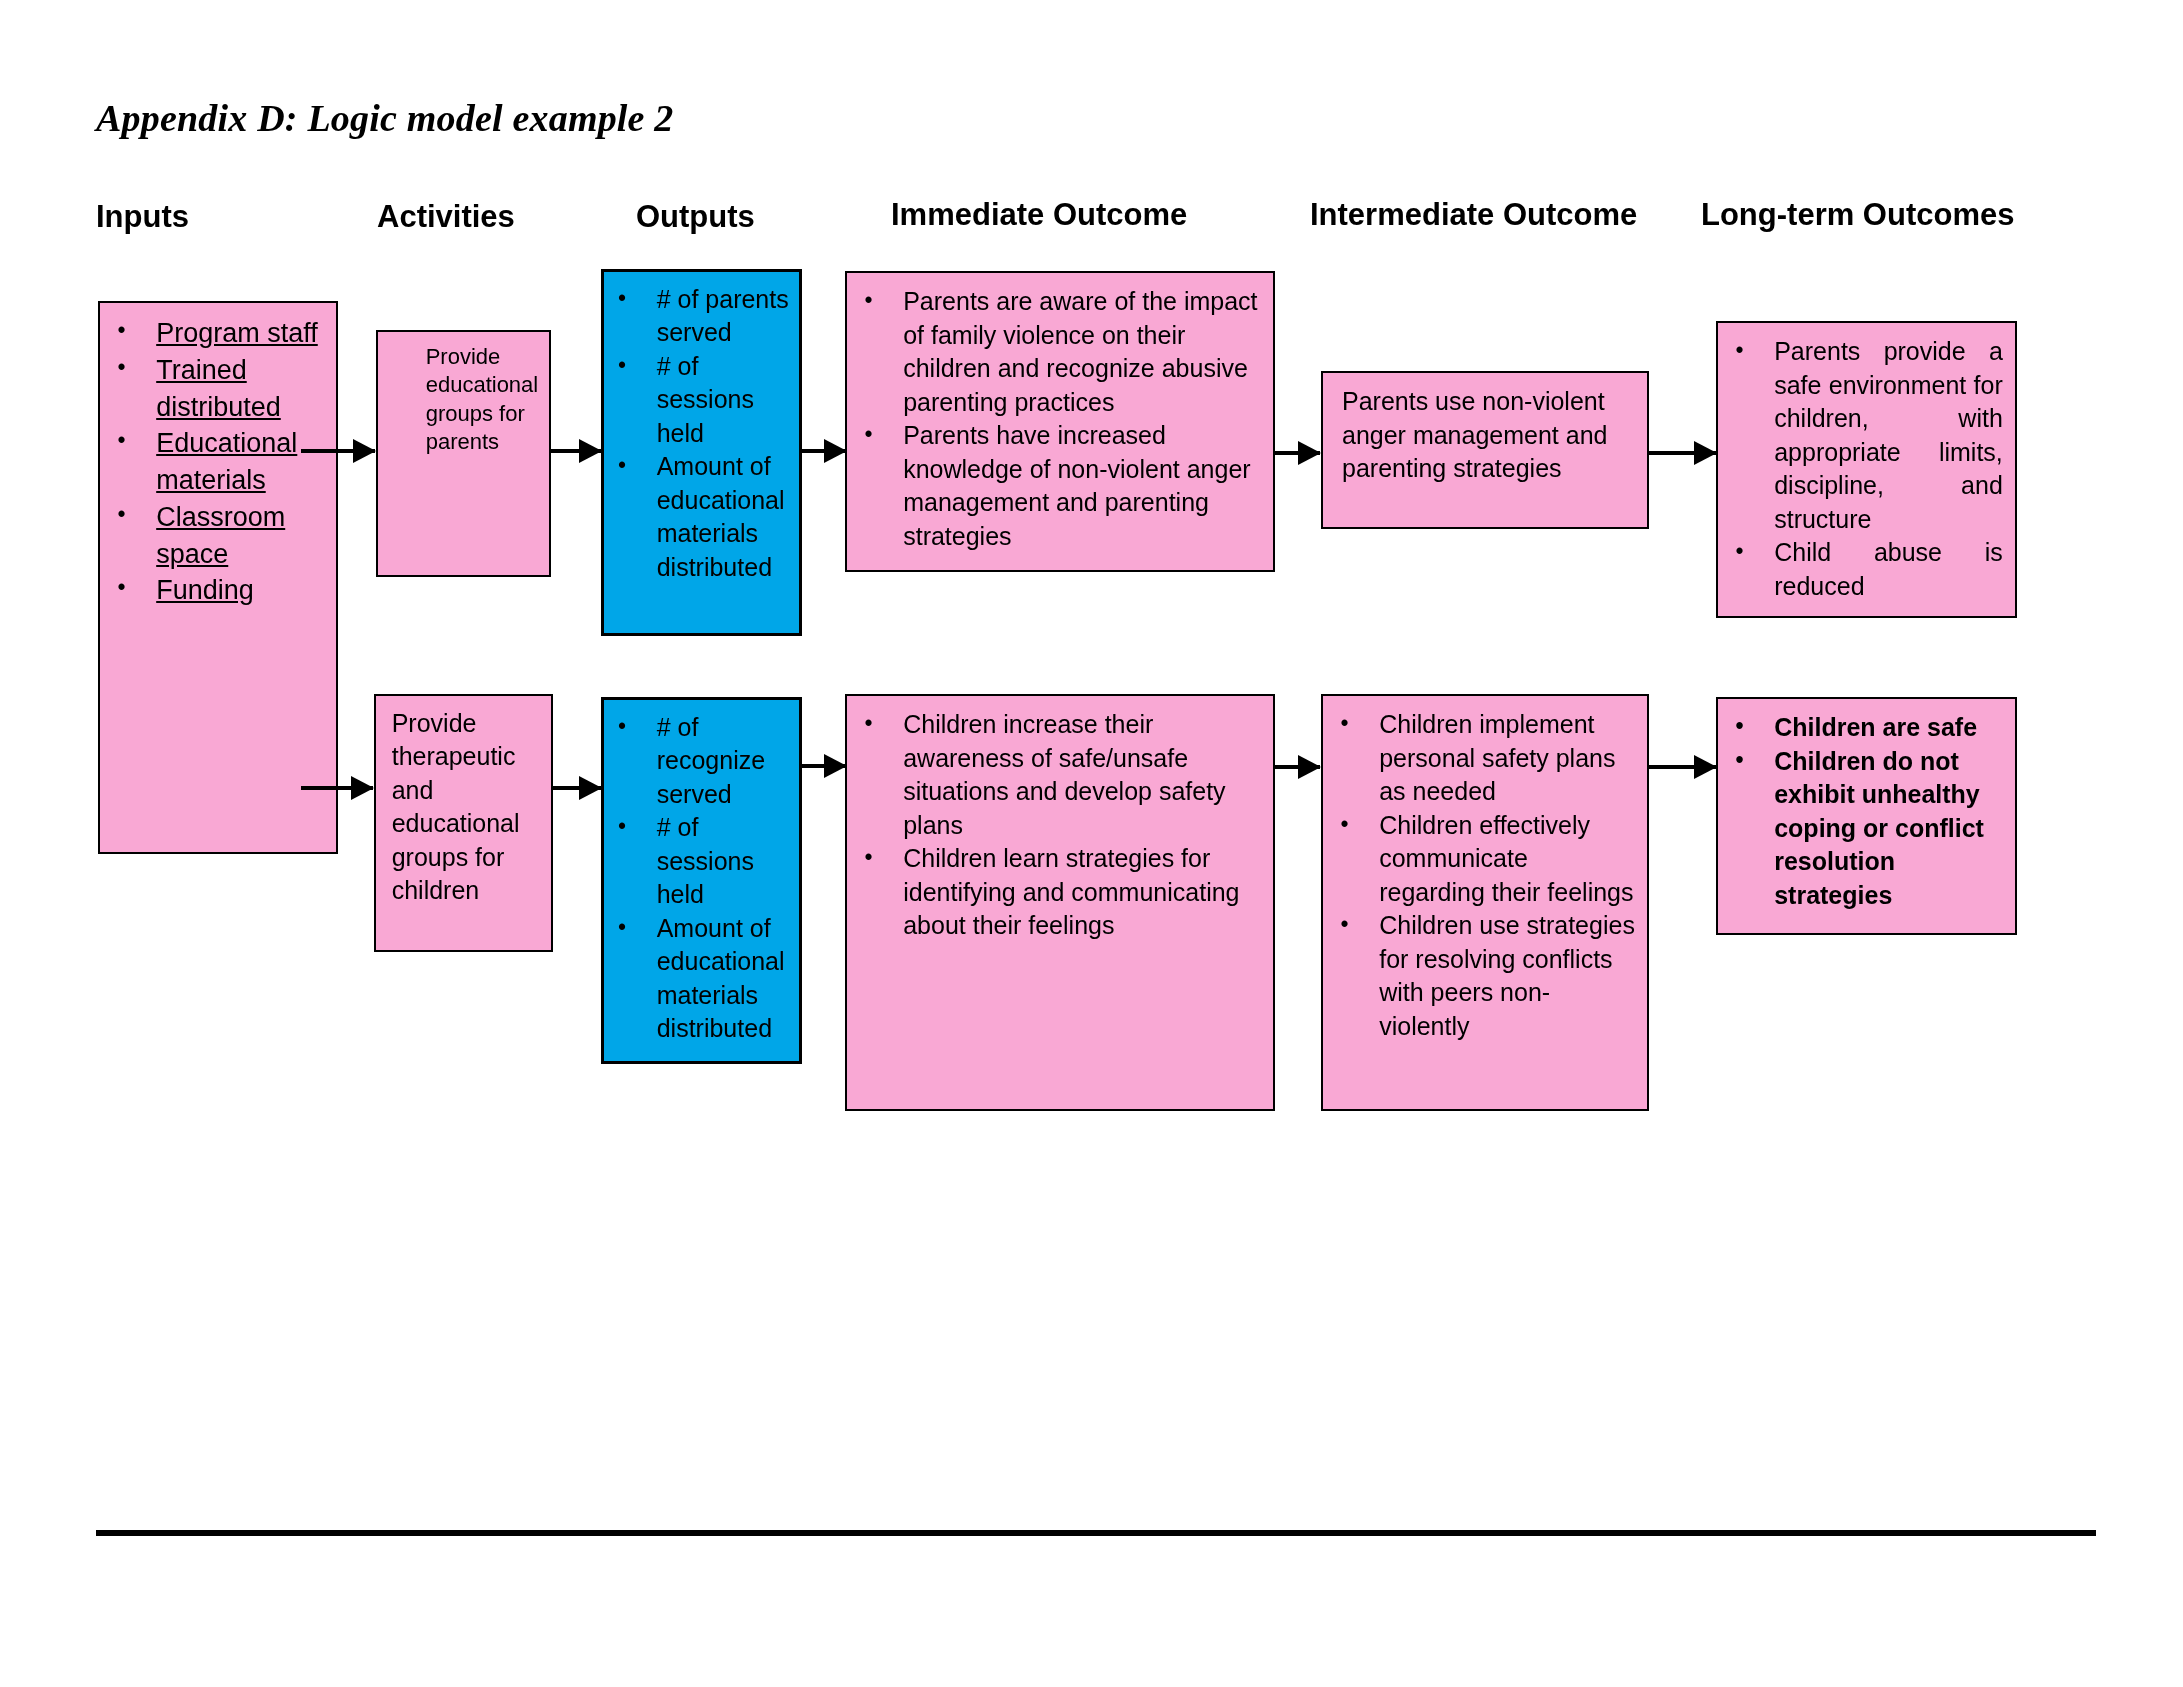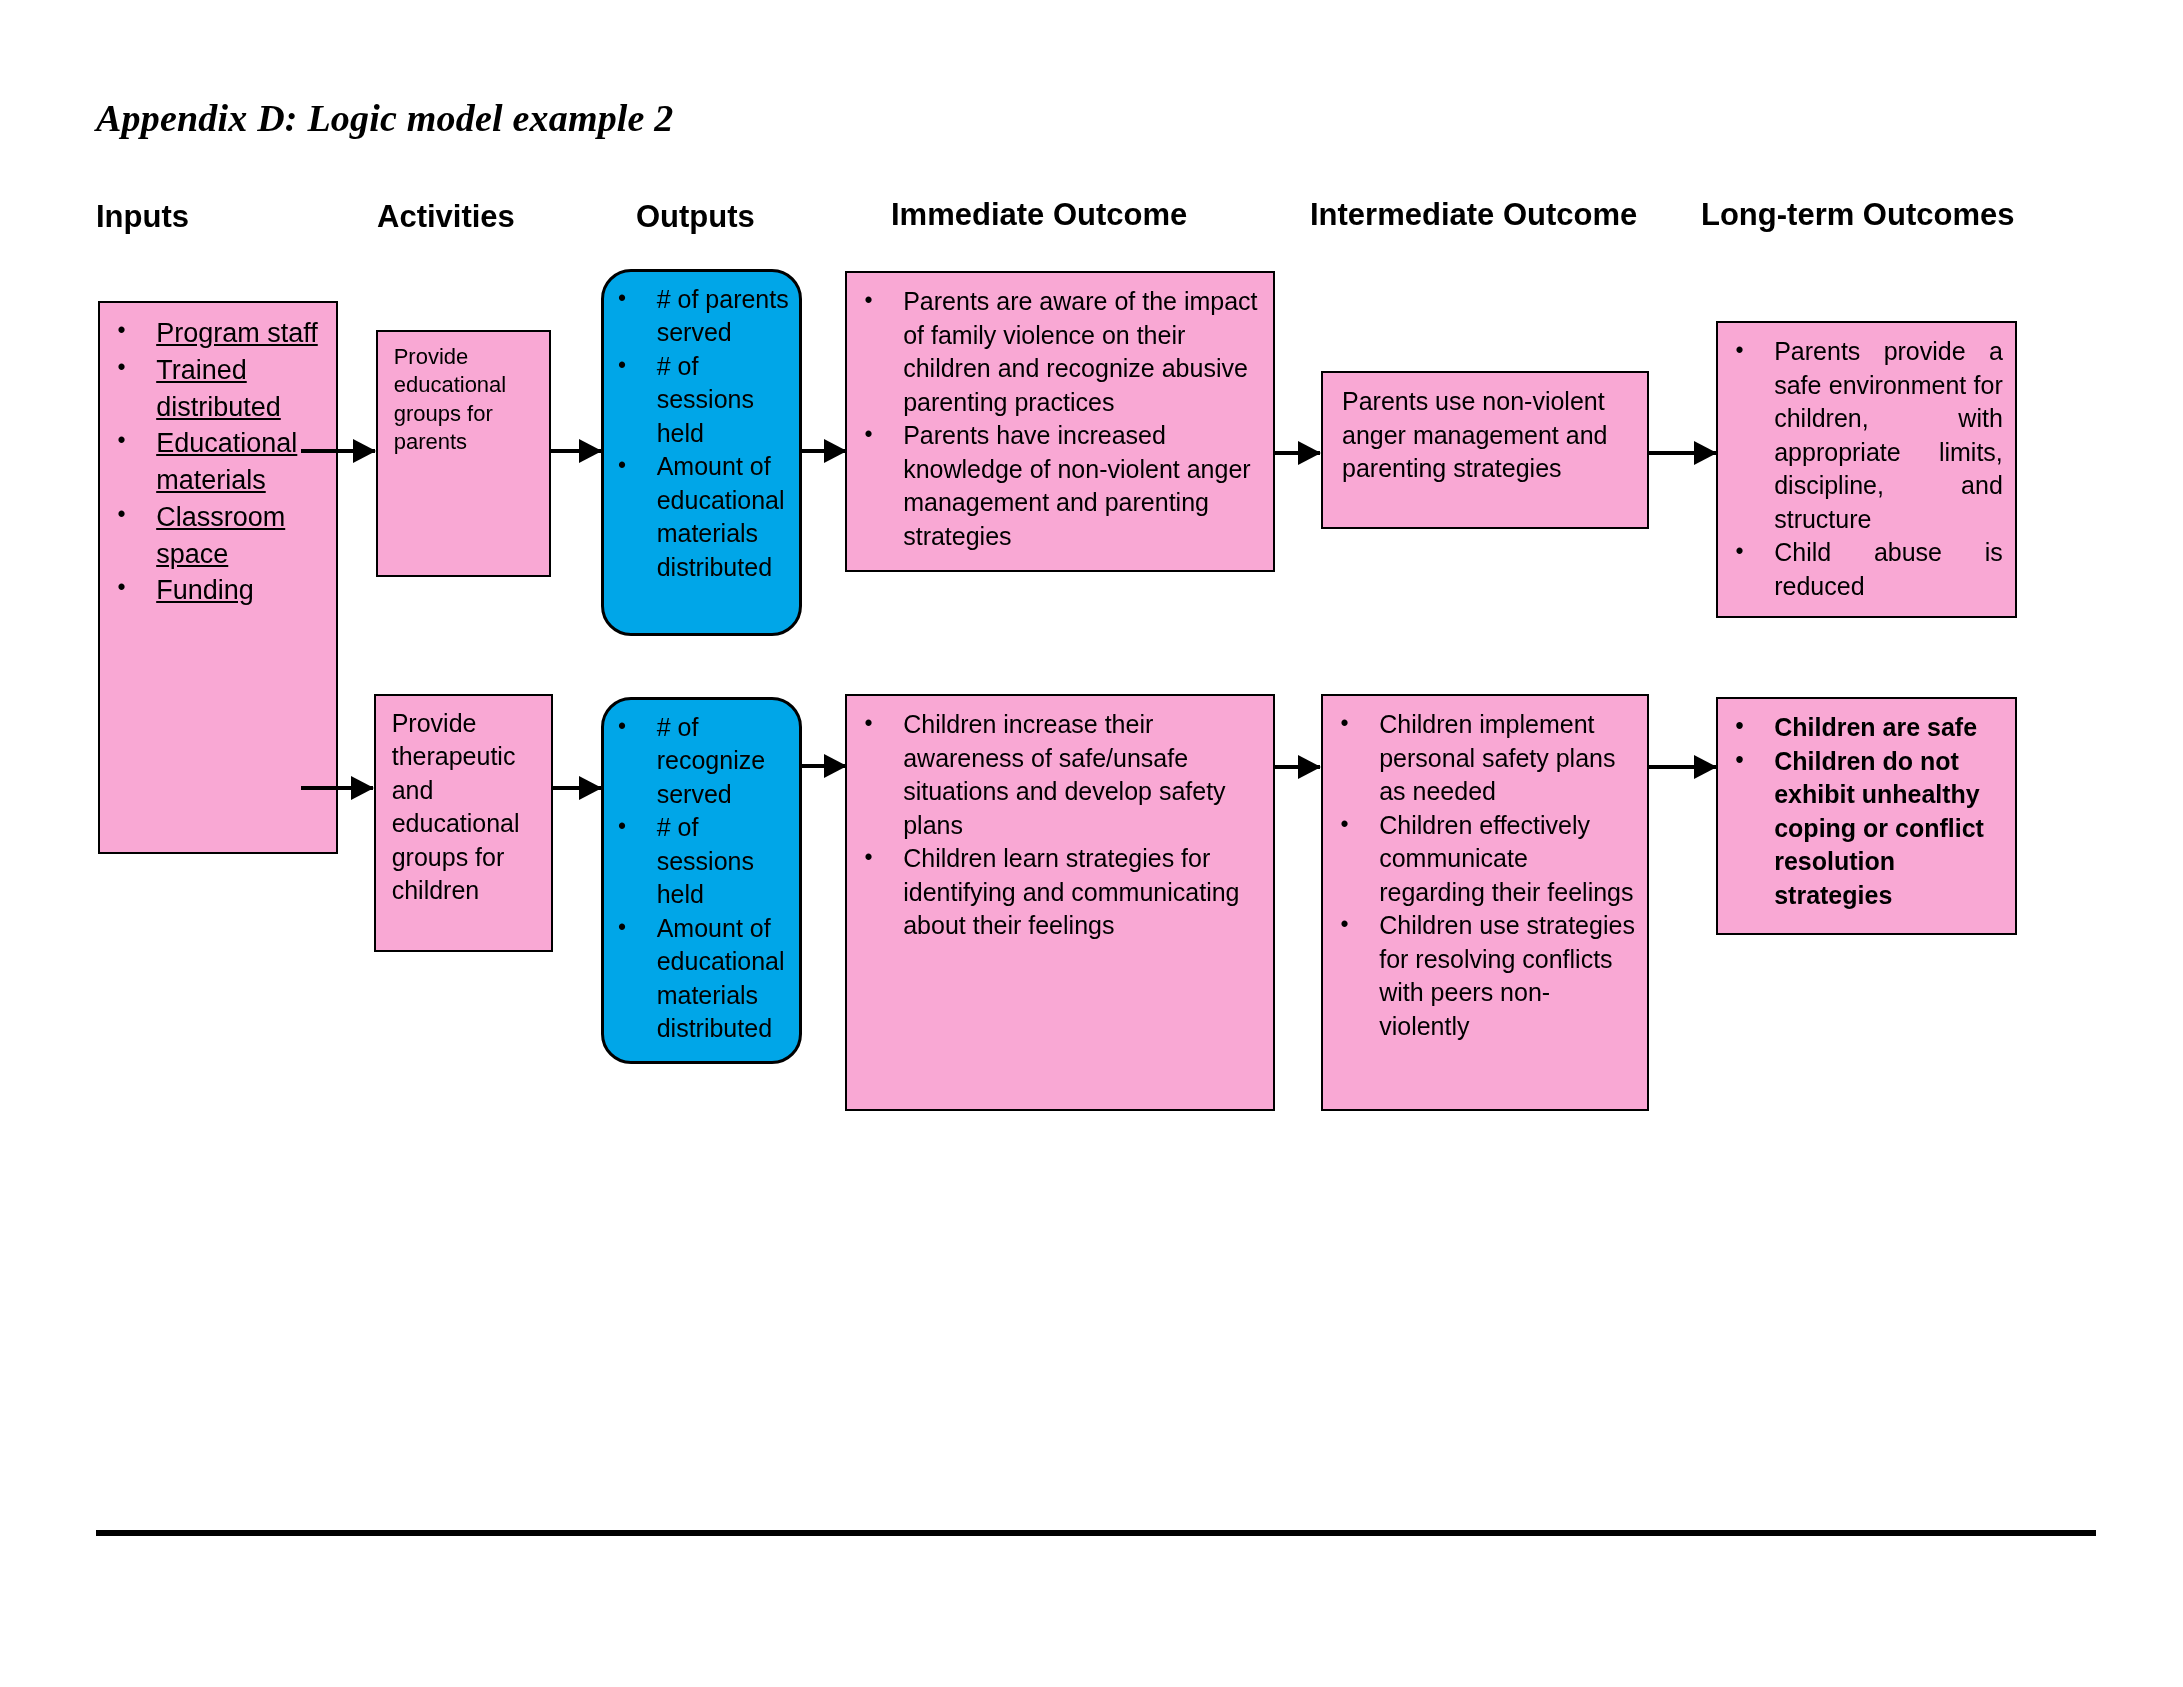--- a/index.html
+++ b/index.html
@@ -10,21 +10,21 @@
   
   .doc-title{position:absolute;left:96px;top:96px;
     font-family:"Liberation Serif",serif;font-style:italic;font-weight:700;
     font-size:38px;letter-spacing:0.2px;white-space:nowrap;}
 
   
   .col-head{position:absolute;font-weight:700;font-size:31px;white-space:nowrap;}
 
   
   .box{position:absolute;border:2.2px solid #000;background:#f9a8d4;box-sizing:border-box;}
-  .box.blue{background:#00a6e8;border-width:3.5px;border-radius:30px;}
+  .box.blue{background:#00a6e8;border-width:3.5px;}
 
   .box-inner{padding:12.2px 8.7px 8.7px 12.2px;}
 
   ul.bl{list-style:none;margin:0;padding:0;}
   ul.bl li{position:relative;padding-left:44px;margin:0 0 0 0;}
   ul.bl li::before{content:"\2022";position:absolute;left:5.2px;top:0;font-size:23px;line-height:inherit;}
 
   .t-sm   {font-size:22px;line-height:1.30;}
   .t-md   {font-size:25px;line-height:1.34;}
   .t-lg   {font-size:27px;line-height:1.36;}
@@ -60,21 +60,21 @@
         <li>Program staff</li>
         <li>Trained distributed</li>
         <li>Educational materials</li>
         <li>Classroom space</li>
         <li>Funding</li>
       </ul>
     </div>
   </div>
 
   <div class="box" style="left:376px;top:330px;width:175px;height:247px;">
-    <div class="box-inner" style="padding:10.5px 10.5px 10.5px 15.7px;">
+    <div class="box-inner" style="padding:10.5px 10.5px 10.5px 15.7px;margin-left:32px;">
       <div class="t-sm">Provide educational groups for parents</div>
     </div>
   </div>
 
   <div class="box" style="left:374px;top:694px;width:179px;height:258px;">
     <div class="box-inner" style="padding:10.5px 8.7px 10.5px 15.7px;">
       <div class="t-md">Provide therapeutic and educational groups for children</div>
     </div>
   </div>
 

